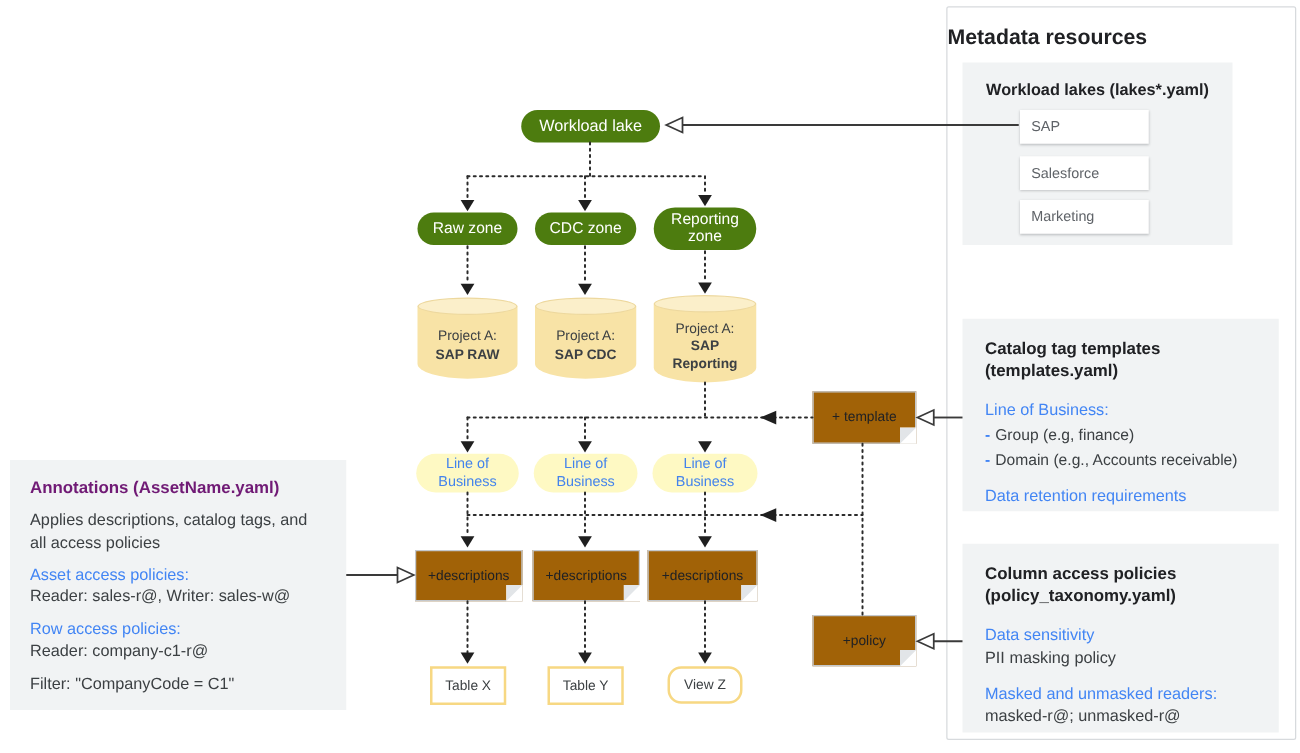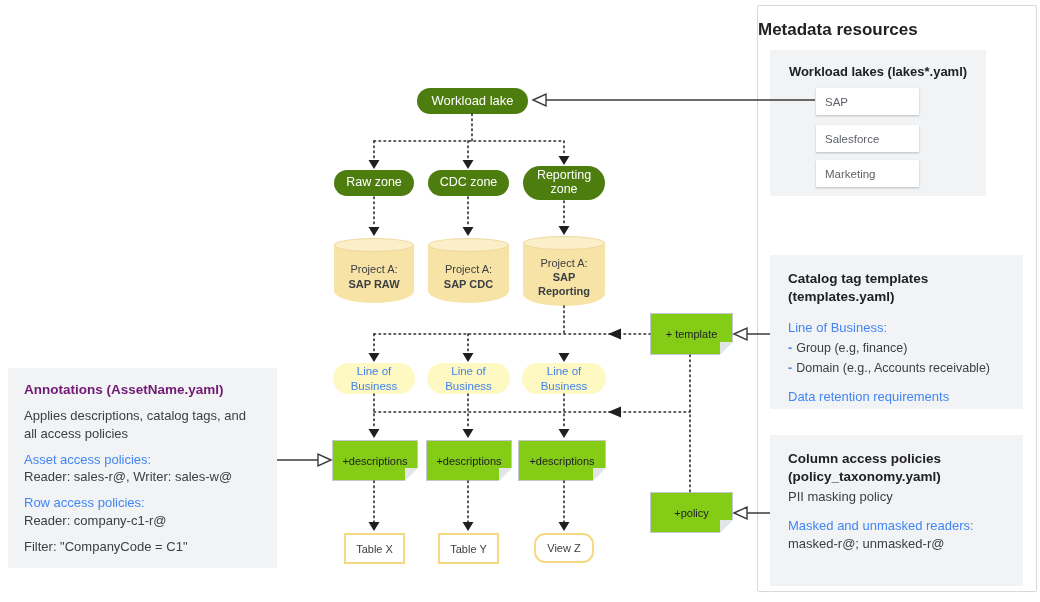--- a/index.html
+++ b/index.html
@@ -30,21 +30,21 @@
   .cyl .cyl-top  { position:absolute; left:0; right:0; top:0; height:14px;
                    background:#FBEFCA; border:1px solid #EDD89E; border-radius:50%; }
   .cyl .cyl-label{ position:absolute; left:0; right:0; top:12px; bottom:0;
                    display:flex; flex-direction:column; align-items:center; justify-content:center;
                    font-size:11px; color:#3C4043; text-align:center; line-height:1.3; padding:0 8px; }
   .cyl1 { left:334px; top:238px; width:80px; height:65px; }
   .cyl2 { left:428px; top:238px; width:81px; height:65px; }
   .cyl3 { left:523px; top:236px; width:82px; height:70px; }
 
   
-  .note { position:absolute; background:#84cc16; border:1px solid #C4C8CD;
+  .note { position:absolute; background:#a16207; border:1px solid #C4C8CD;
           display:flex; align-items:center; justify-content:center;
           font-size:11px; color:#202124; }
   .note::before { content:""; position:absolute; right:-1px; bottom:-1px; width:13px; height:13px; background:#fff; }
   .note::after  { content:""; position:absolute; right:-1px; bottom:-1px; width:13px; height:13px;
                   background:#E2E5E8; clip-path:polygon(0 0, 100% 0, 0 100%); }
   .desc1 { left:332px; top:440px; width:86px; height:41px; }
   .desc2 { left:426px; top:440px; width:86px; height:41px; }
   .desc3 { left:518px; top:440px; width:88px; height:41px; }
   .tmpl  { left:650px; top:313px; width:83px; height:42px; }
   .pol   { left:650px; top:492px; width:83px; height:41px; }
@@ -173,20 +173,21 @@
         <span class="dash">-</span><span>Domain (e.g., Accounts receivable)</span>
       </div>
       <div class="blue-h">Data retention requirements</div>
     </div>
 
     <div class="gbox colsbox">
       <div class="g-head">
         <div>Column access policies</div>
         <div>(policy_taxonomy.yaml)</div>
       </div>
+      <div class="blue-h">Data sensitivity</div>
       <div class="plain-t">PII masking policy</div>
       <div class="blue-h">Masked and unmasked readers:</div>
       <div class="plain-t">masked-r@; unmasked-r@</div>
     </div>
   </div>
 
   <svg class="wires" width="1040" height="602" viewBox="0 0 1040 602">
 
     <g stroke="#2b2b2b" stroke-width="1.6" fill="none" stroke-dasharray="1.6 3.4" stroke-linecap="round">
       <path d="M472,114 V141"></path>

